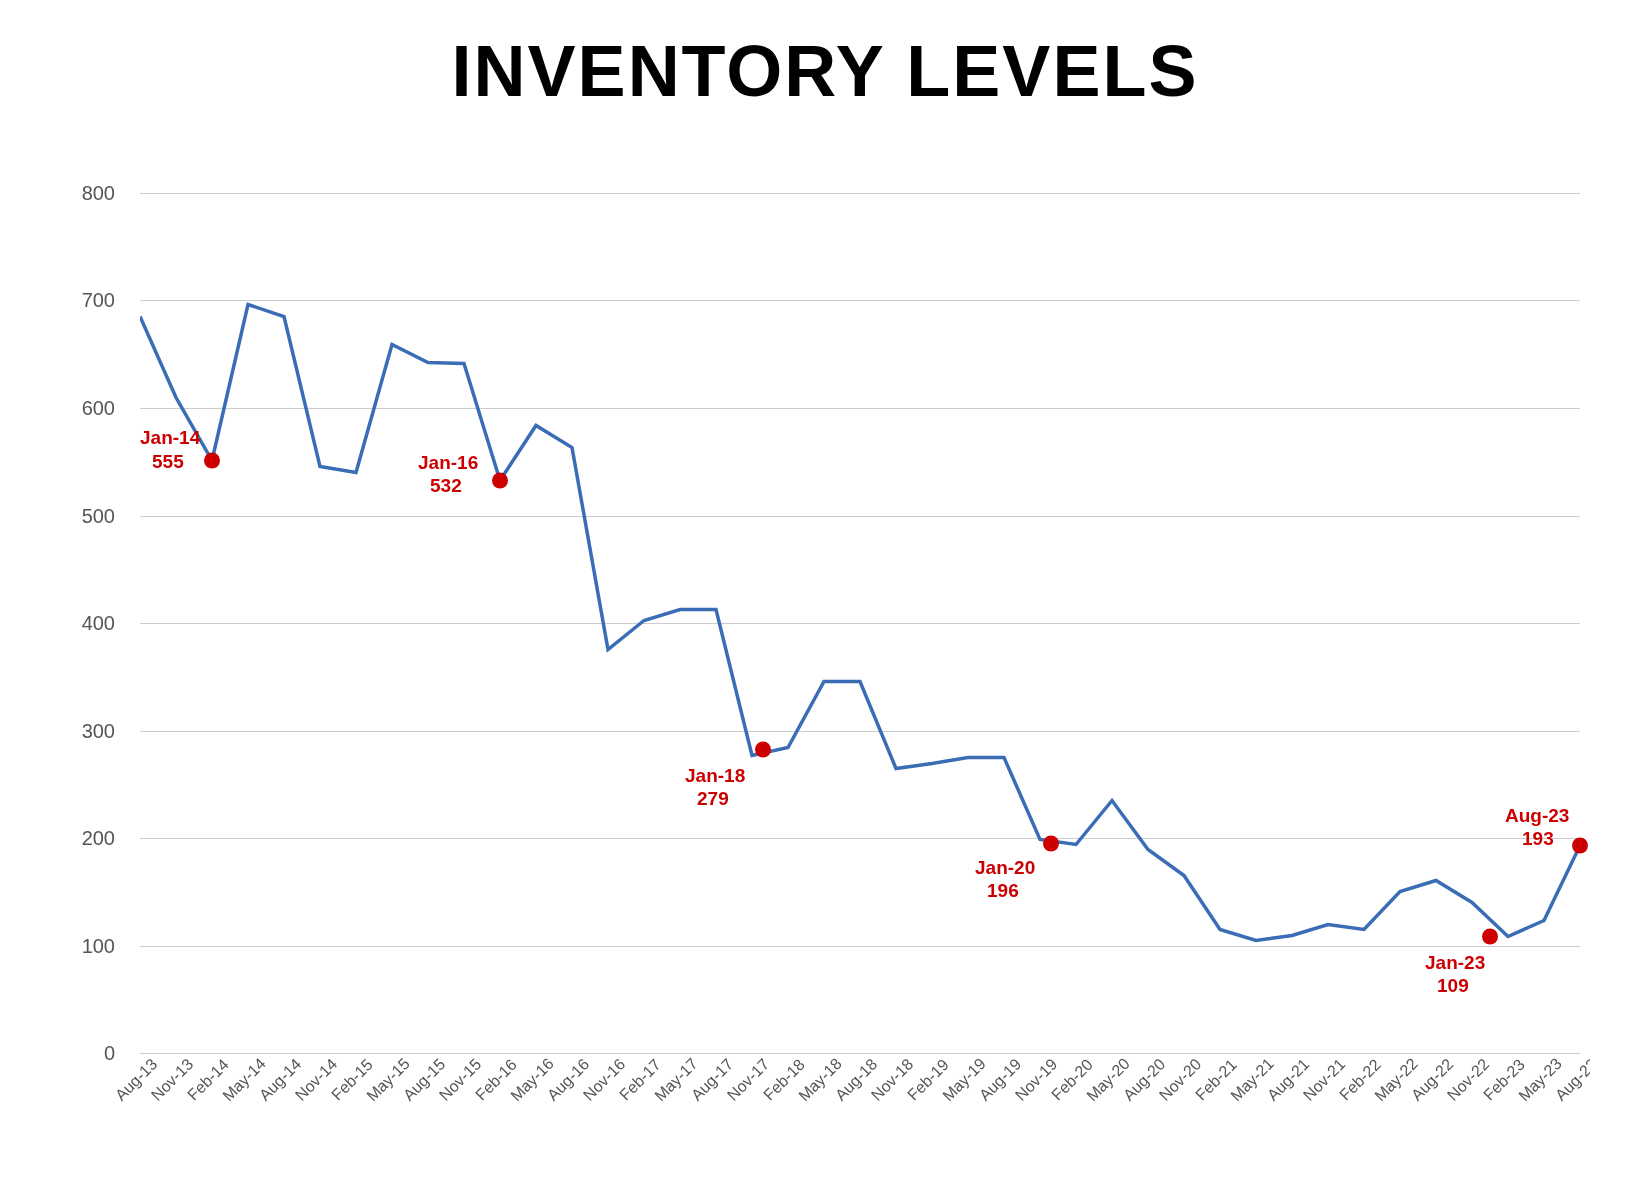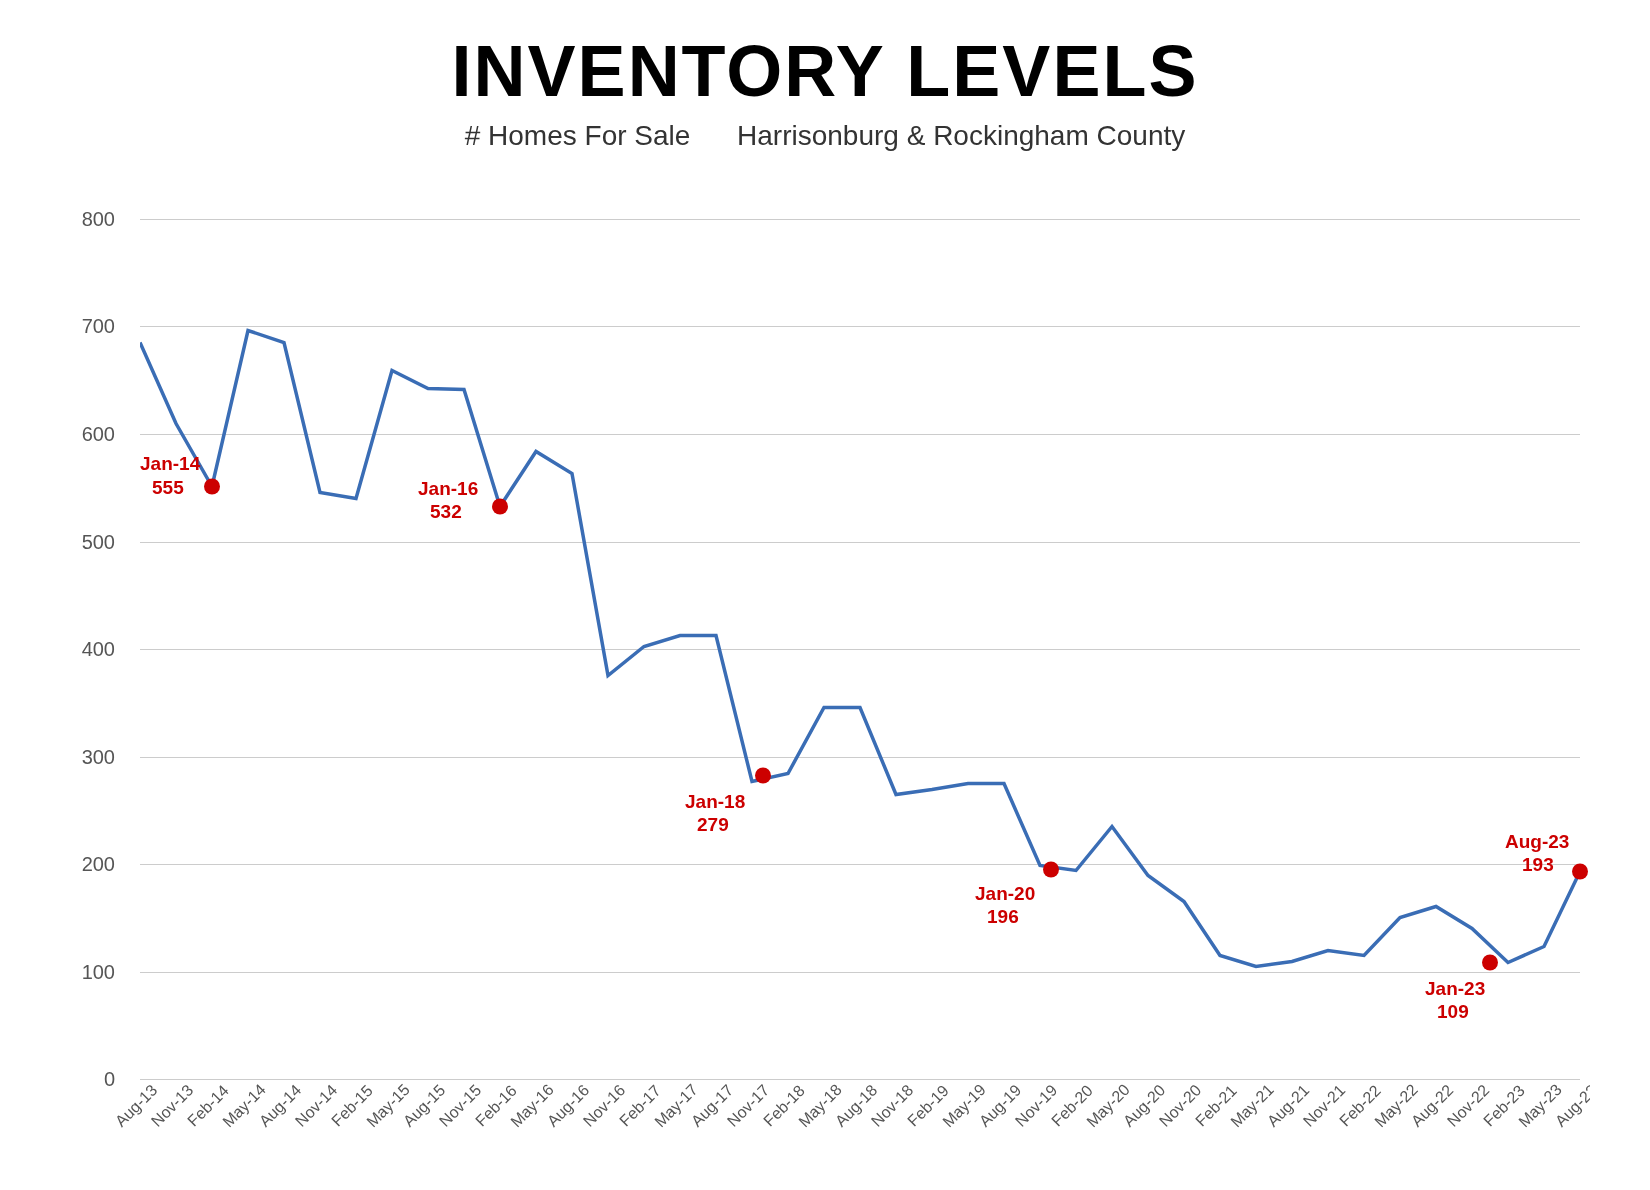--- a/index.html
+++ b/index.html
@@ -41,25 +41,20 @@
     svg.chart {
       width: 100%;
       height: 100%;
     }
   </style>
 </head>
 <body>
 
 <div class="page">
   <div class="main-title">INVENTORY LEVELS</div>
-  <div class="subtitle">
-    <span># Homes For Sale</span>
-    &nbsp;&nbsp;&nbsp;&nbsp;
-    <span>Harrisonburg &amp; Rockingham County</span>
-  </div>
   <div class="chart-container">
     <svg class="chart" viewBox="0 0 1530 950">
 
       <defs>
         <clipPath id="chartClip">
           <rect x="80" y="20" width="1440" height="860"></rect>
         </clipPath>
       </defs>
 
       <line x1="80" y1="20" x2="1520" y2="20" stroke="#ccc" stroke-width="1"></line>

